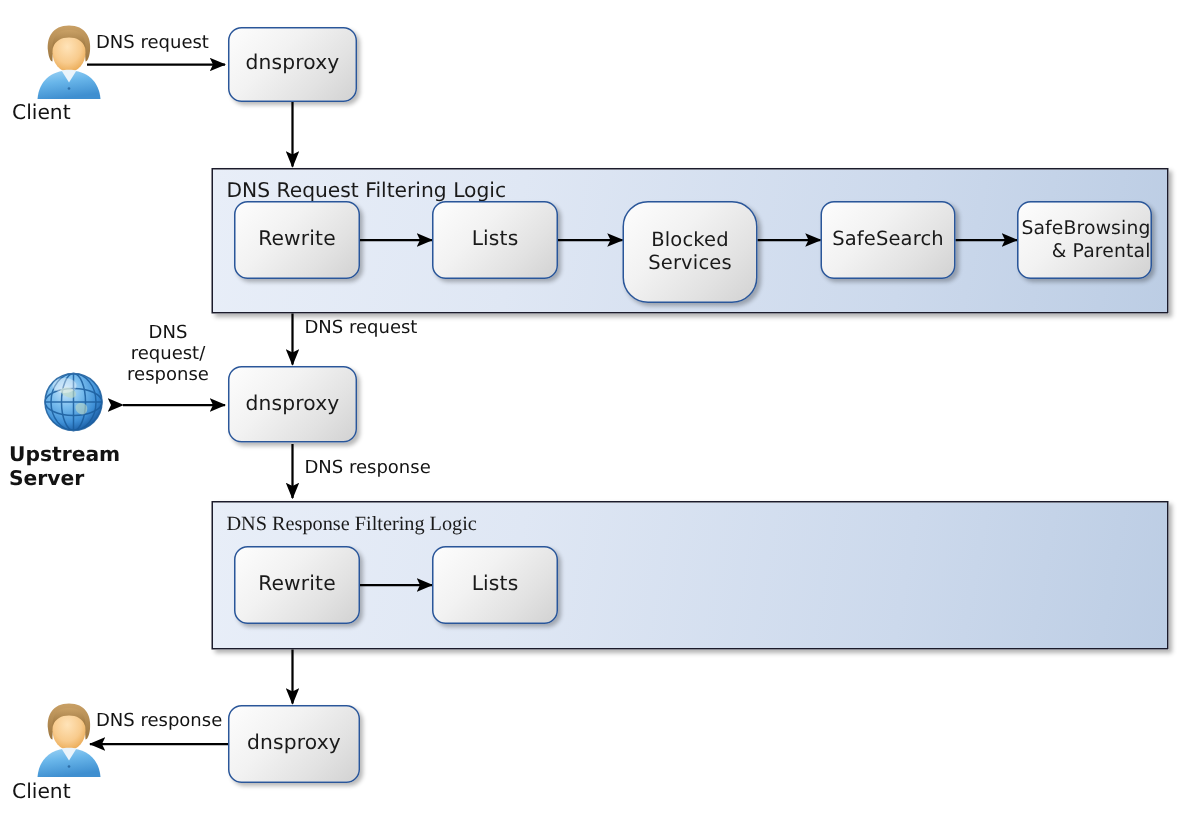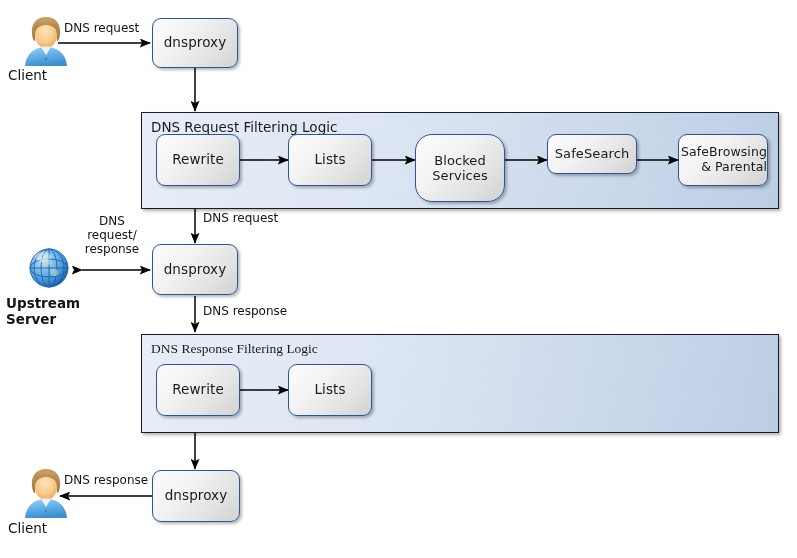--- a/index.html
+++ b/index.html
@@ -192,21 +192,21 @@
   <div class="node" style="left:156px; top:134px; width:84px; height:52px;">
     <span>Rewrite</span>
   </div>
   <div class="node" style="left:288px; top:134px; width:84px; height:52px;">
     <span>Lists</span>
   </div>
   <div class="node small" style="left:415px; top:134px; width:90px; height:68px; flex-direction:column;border-radius:17px;">
     <span>Blocked</span>
     <span>Services</span>
   </div>
-  <div class="node small" style="left:547px; top:134px; width:90px; height:40px;">
+  <div class="node small" style="left:547px; top:134px; width:90px; height:52px;">
     <span>SafeSearch</span>
   </div>
   <div class="node small" style="left:678px; top:134px; width:90px; height:52px; flex-direction:column; font-size:12.5px;align-items:flex-end;">
     <span>SafeBrowsing</span>
     <span>&amp; Parental</span>
   </div>
 
   <div class="elabel" style="left:203px; top:212px;">DNS request</div>
 
   <div class="icon" style="left:24px; top:243px;">

